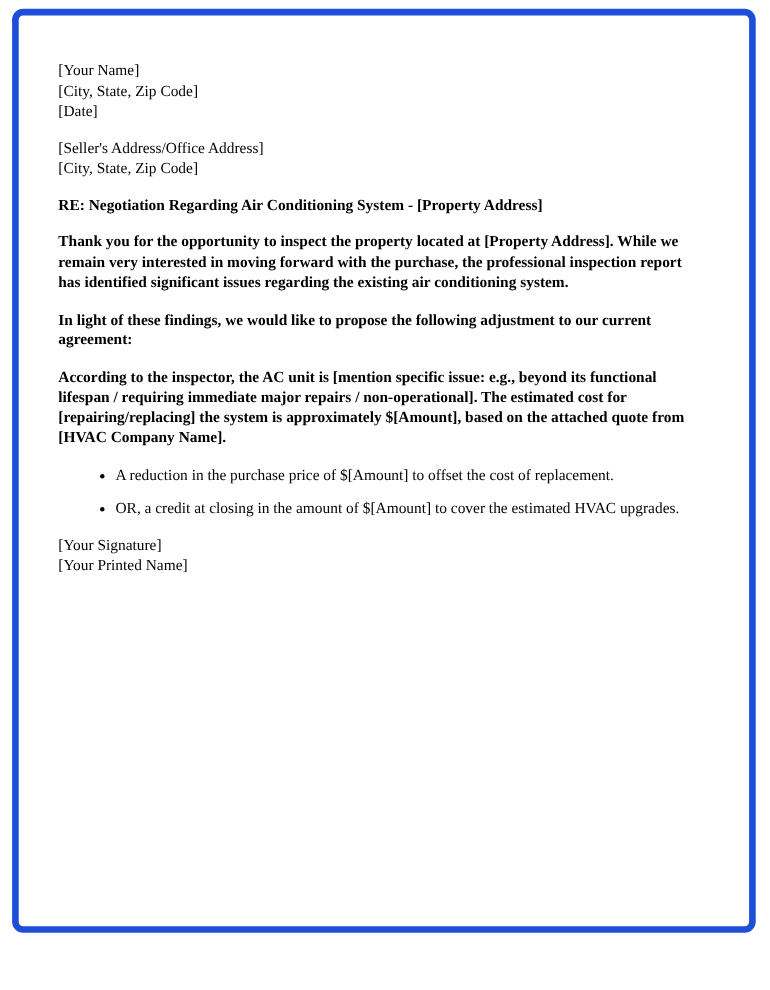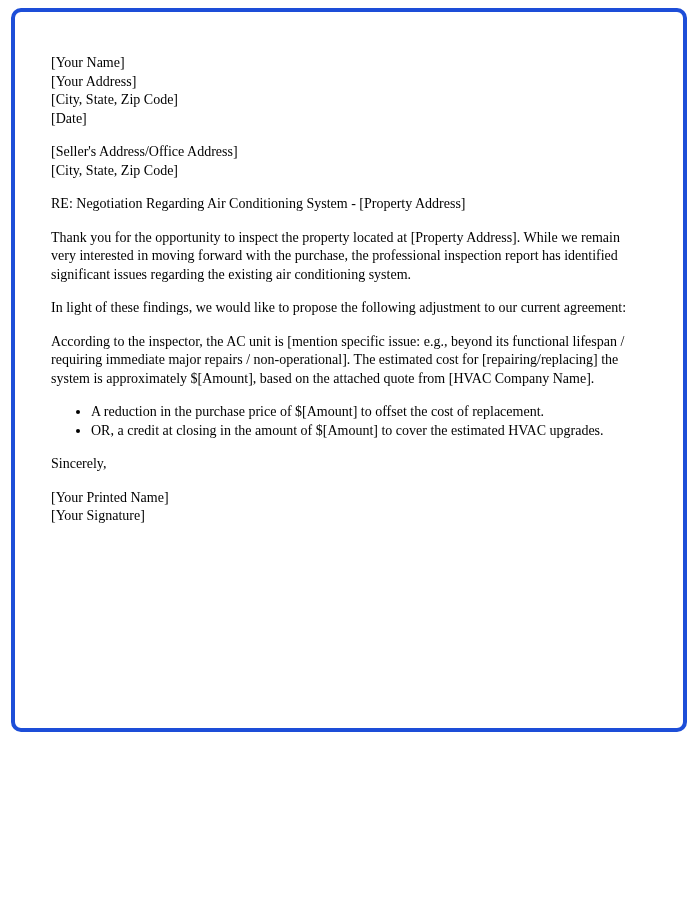--- a/index.html
+++ b/index.html
@@ -13,56 +13,56 @@
     height: 900px;
     position: relative;
     font-family: "Liberation Serif", "DejaVu Serif", serif;
     color: #000000;
   }
   .page {
     position: absolute;
     left: 11px;
     top: 8px;
     width: 676px;
-    height: 724px;
+    height: 840px;
     background: #ffffff;
-    border: 4px solid #1d4ed8;
+    border: 6px solid #1d4ed8;
     border-radius: 10px;
     padding: 42px 50px 40px 36px;
     overflow: hidden;
   }
   .page, .page * {
     font-size: 14px;
     line-height: 18.5px;
   }
   .line {
     margin: 0;
   }
   .block {
     margin: 0 0 15px 0;
   }
   .para {
     margin: 0 0 15px 0;
+    font-weight: bold;
   }
   ul.bullets {
     margin: 0 0 15px 0;
     padding-left: 40px;
   }
   ul.bullets li {
-    margin: 0;
+    margin: 12px;
   }
 </style>
 </head>
 <body>
 
 <div class="page">
 
   <div class="block">
     <p class="line">[Your Name]</p>
-    <p class="line">[Your Address]</p>
     <p class="line">[City, State, Zip Code]</p>
     <p class="line">[Date]</p>
   </div>
 
   <div class="block">
     <p class="line">[Seller's Address/Office Address]</p>
     <p class="line">[City, State, Zip Code]</p>
   </div>
 
   <p class="para">RE: Negotiation Regarding Air Conditioning System - [Property Address]</p>
@@ -73,20 +73,19 @@
   <p class="para">In light of these findings, we would like to propose the following adjustment to our current agreement:</p>
 
   <p class="para">According to the inspector, the AC unit is [mention specific issue: e.g., beyond its functional lifespan / requiring immediate major repairs / non-operational]. The estimated cost for [repairing/replacing] the system is approximately $[Amount], based on the attached quote from [HVAC Company Name].</p>
 
   <ul class="bullets">
     <li>A reduction in the purchase price of $[Amount] to offset the cost of replacement.</li>
     <li>OR, a credit at closing in the amount of $[Amount] to cover the estimated HVAC upgrades.</li>
   </ul>
 
 
-  <p class="para">Sincerely,</p>
 
   <div class="block">
+    <p class="line">[Your Signature]</p>
     <p class="line">[Your Printed Name]</p>
-    <p class="line">[Your Signature]</p>
   </div>
 
 </div>
 
 </body></html>

